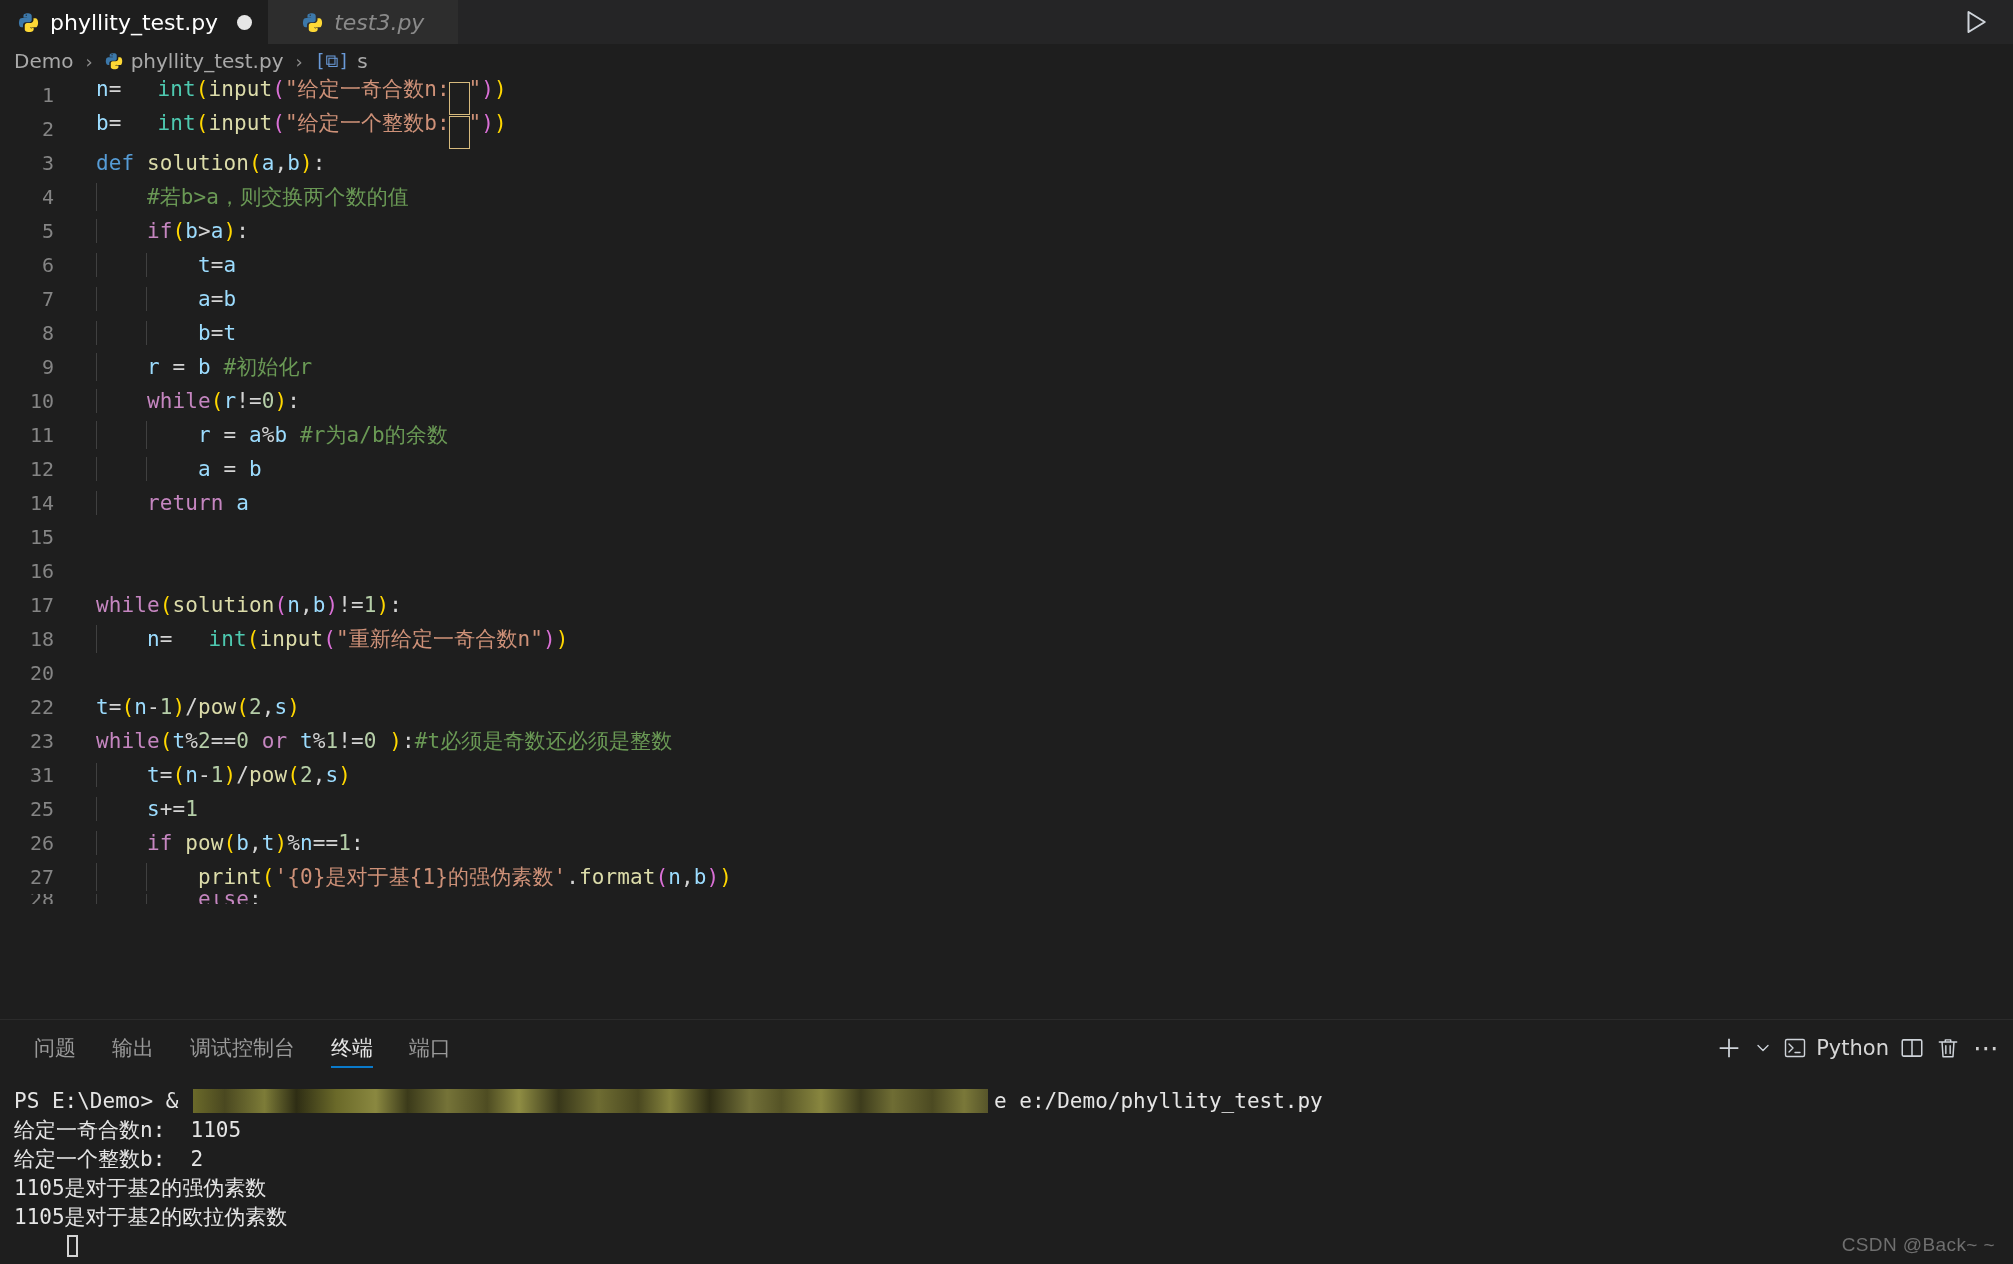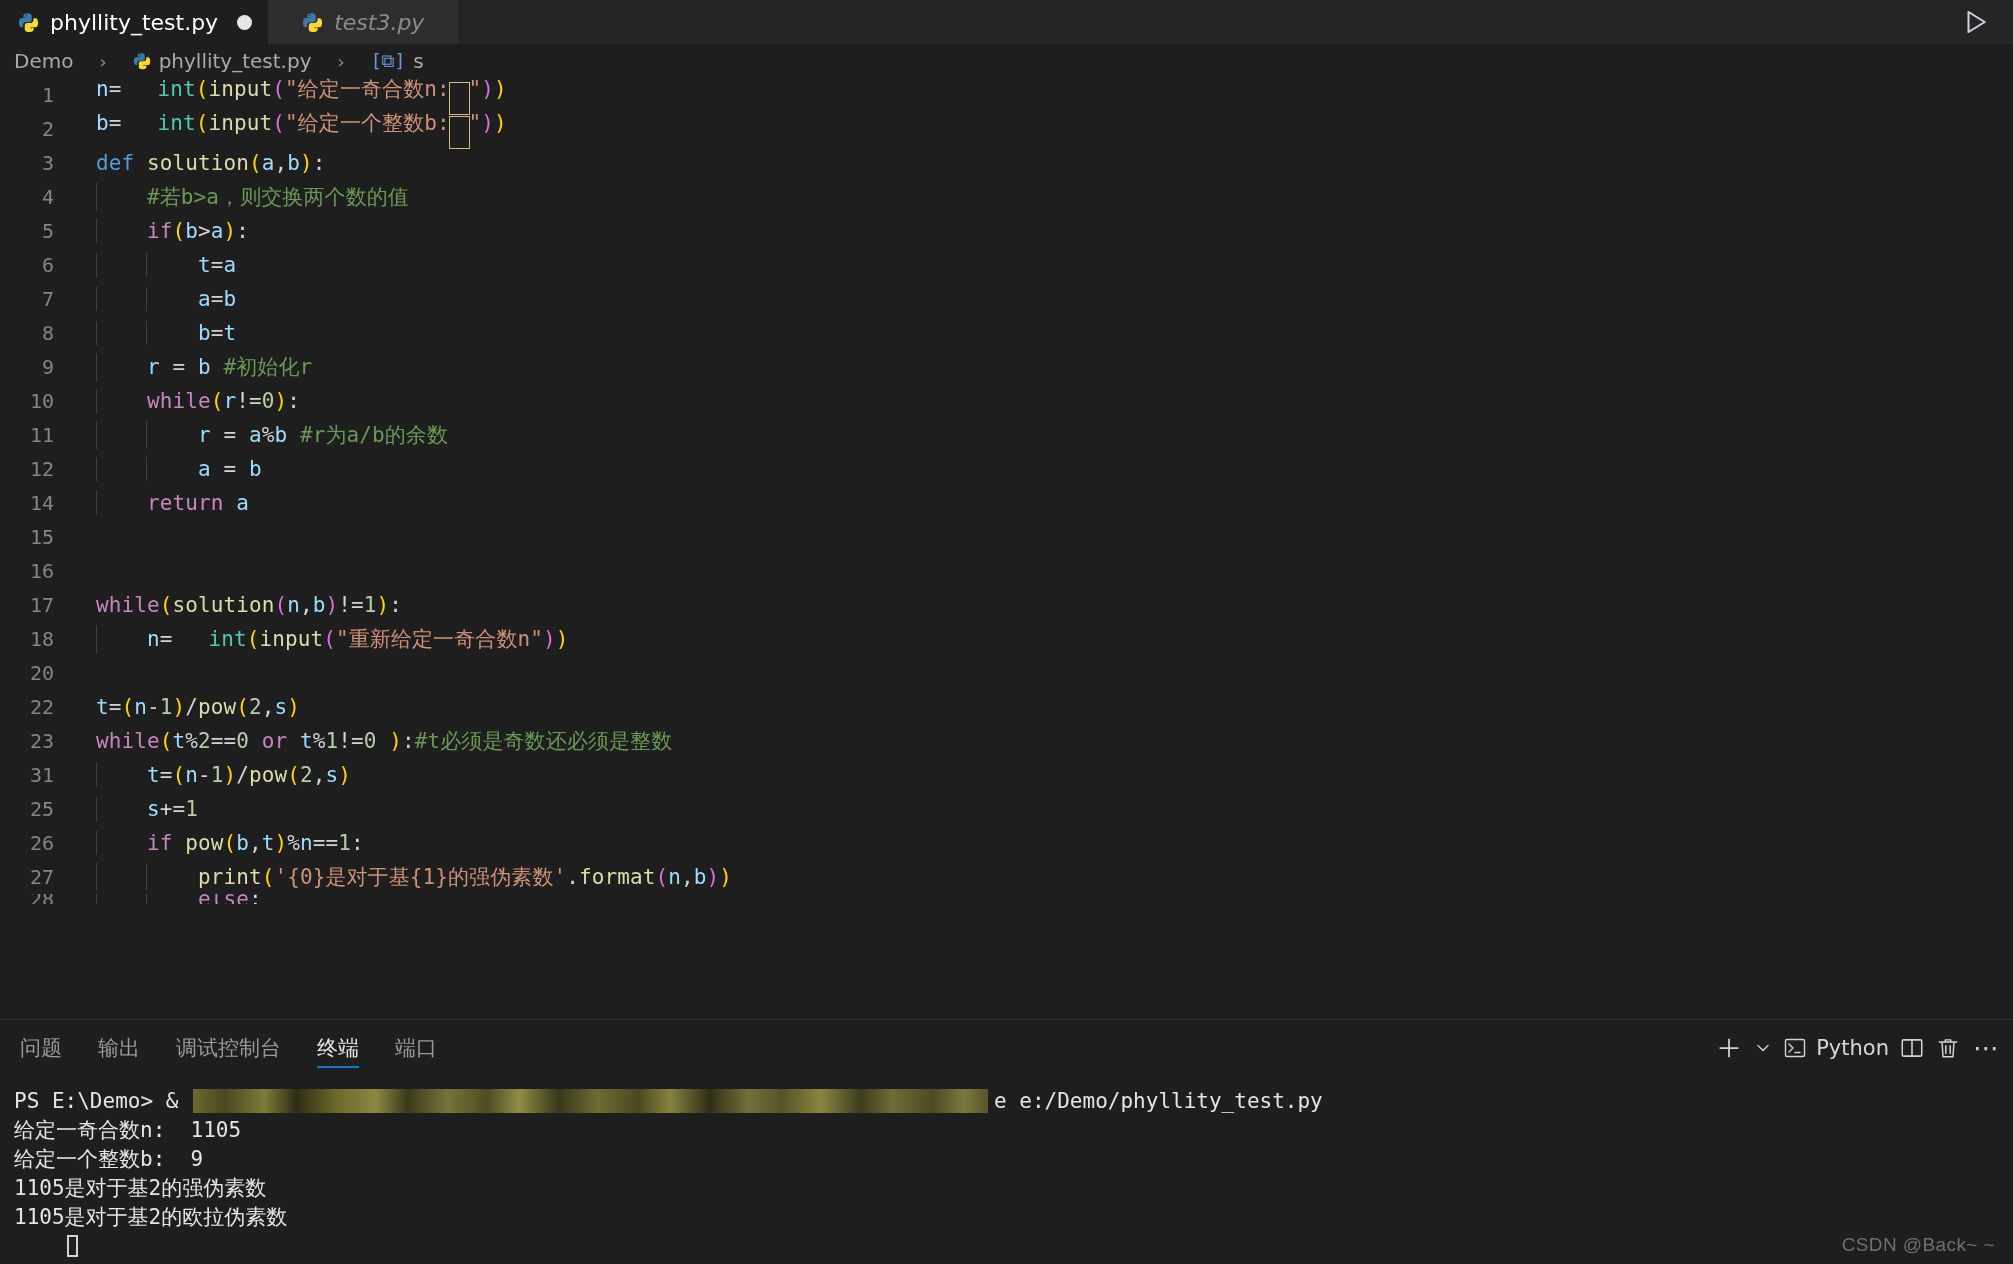--- a/index.html
+++ b/index.html
@@ -53,21 +53,21 @@
     padding: 0 22px 0 10px; background:#252526;
   }
   .run-btn { width: 30px; height: 30px; display:block; cursor:pointer; }
 
   
   .breadcrumb {
     height: 34px;
     background: #1e1e1e;
     display: flex; align-items: center;
     padding-left: 14px;
-    gap: 24px;
+    gap: 10px;
     font-size: 20px;
     color: #a9a9a9;
   }
   .bc-item { display:flex; align-items:center; gap:8px; white-space:nowrap; }
   .bc-sep { color: #8d8d8d; font-size: 18px; padding: 0 2px; }
   .bc-symbol {
     color:#6a9ad8; font-size:18px; font-family:"DejaVu Sans Mono", monospace;
   }
 
   
@@ -142,21 +142,21 @@
   
   .panel {
     height: 245px;
     background: #1e1e1e;
     border-top: 1px solid #2b2b2b;
     display:flex; flex-direction:column;
   }
   .panel-tabs {
     height: 56px;
     display: flex; align-items: stretch;
-    padding-left: 2px;
+    padding-left: 16px;
     position: relative;
   }
   .ptab {
     display:flex; align-items:center;
     padding: 0 18px;
     font-size: 21px;
     color: #9a9a9a;
     position: relative;
     white-space: nowrap;
   }
@@ -444,20 +444,20 @@
           <path d="M4 6.5 H20 M9.5 6.5 V4.5 H14.5 V6.5 M6.5 6.5 L7.4 20 H16.6 L17.5 6.5 M10 10 V17 M14 10 V17" stroke="#cfd4da" stroke-width="1.35" fill="none" stroke-linecap="round" stroke-linejoin="round"></path>
         </svg>
       </span>
       <span class="dots">⋯</span>
     </div>
   </div>
 
   <div class="terminal">
     <div class="term-line"><span>PS E:\Demo&gt; &amp; </span><span class="redacted"></span><span>e e:/Demo/phyllity_test.py</span></div>
     <div class="term-line"><span>给定一奇合数n:  1105</span></div>
-    <div class="term-line"><span>给定一个整数b:  9</span></div>
+    <div class="term-line"><span>给定一个整数b:  2</span></div>
     <div class="term-line"><span>1105是对于基2的强伪素数</span></div>
     <div class="term-line"><span>1105是对于基2的欧拉伪素数</span></div>
     <div class="term-line"><span style="visibility:hidden">1105</span><span class="term-cursor"></span></div>
   </div>
 
   <div class="watermark">CSDN @Back~ ~</div>
 </div>
 
 </body></html>

